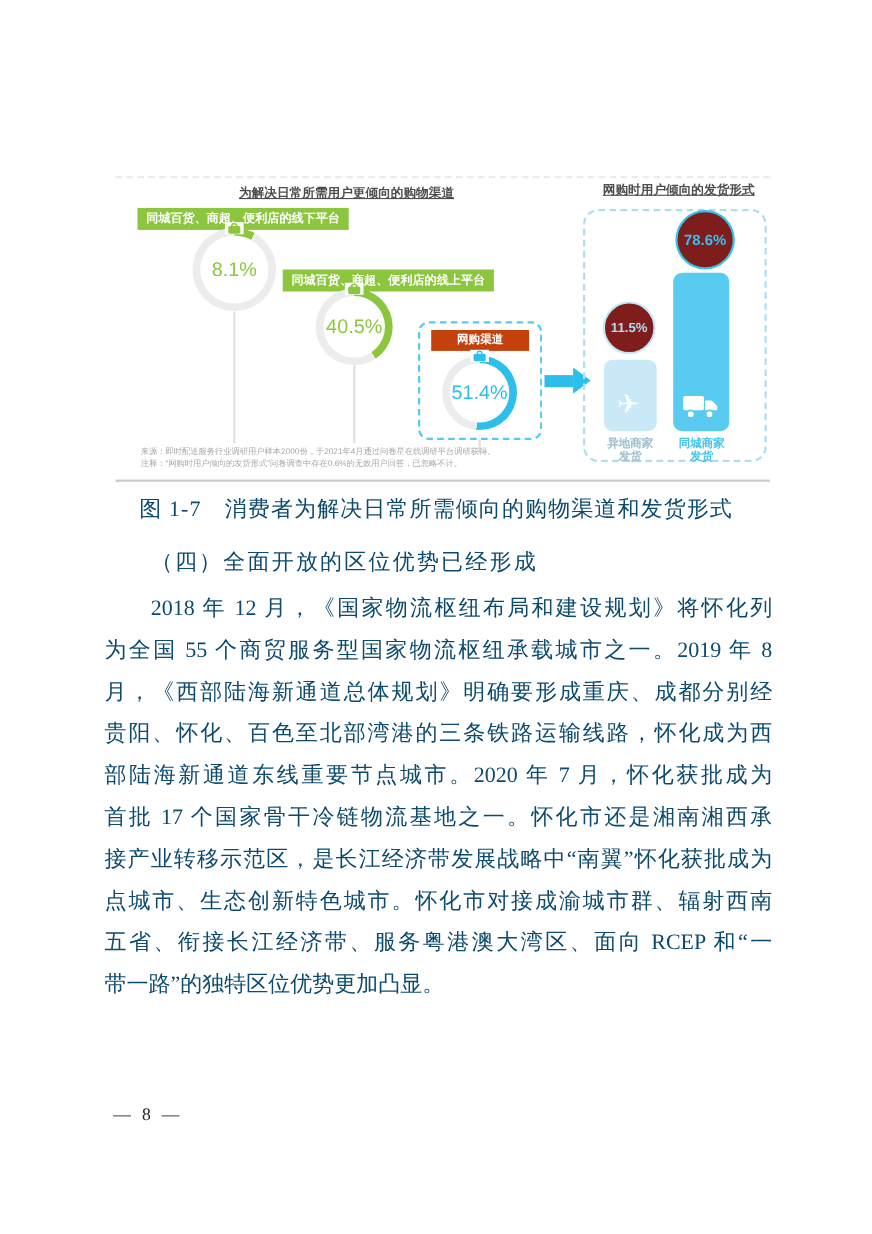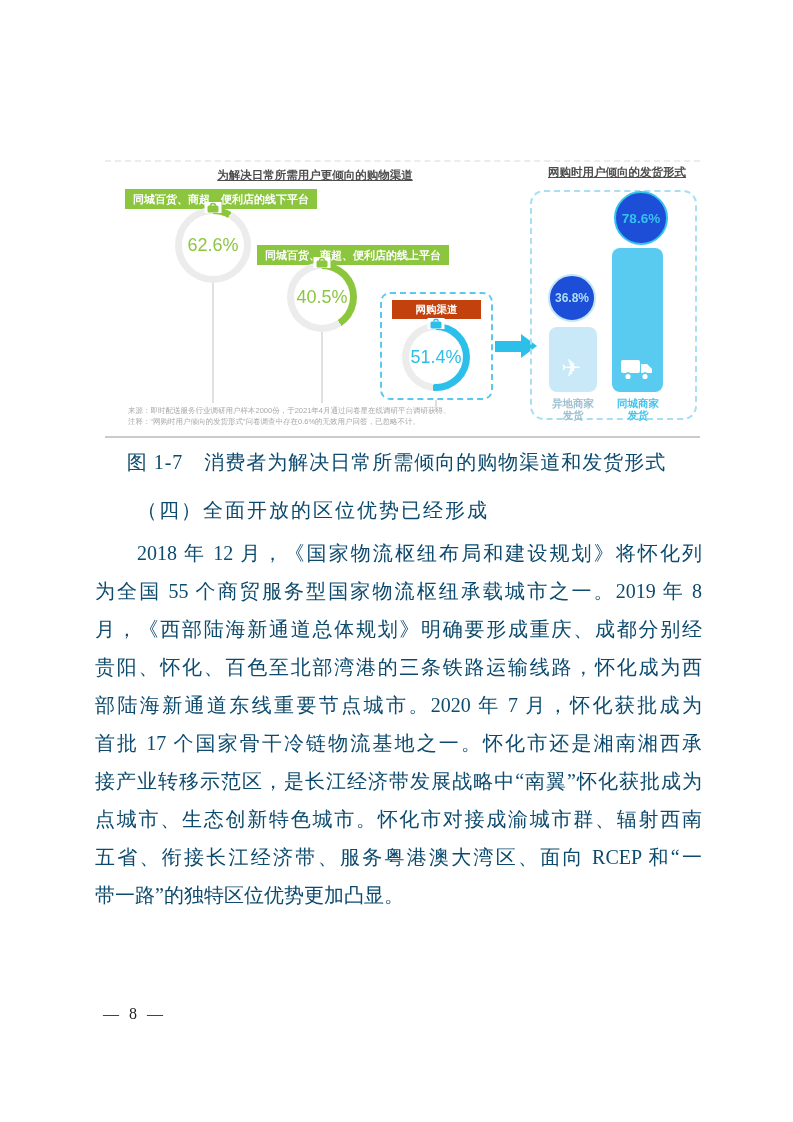--- a/index.html
+++ b/index.html
@@ -31,21 +31,21 @@
   .donut.green .val { color:#8CC63F; }
   .donut.cyan  .val { color:#2BBFEA; }
   .donut .topicon {
     position:absolute; top:-5px; left:50%; transform:translateX(-50%); z-index:3;
     background:#fff; padding:0 2px; line-height:0;
   }
   .vline { width:2px; background:#e0e0e0; }
   .dash-box { border:2px dashed #5ac9ef; border-radius:10px; }
   .panel { border:2px dashed #a9def3; border-radius:14px; }
   .ring { border-radius:50%; display:flex; align-items:center; justify-content:center;
-          font-weight:bold; background:#1d4ed8; }
+          font-weight:bold; background:#7f1d1d; }
   .ring.big  { border:2.5px solid #35c2ec; color:#35c2ec; font-size:13.5px; }
   .ring.pale { border:2px solid #c3e7f7; color:#aedef4; font-size:12px; }
   .bar { border-radius:8px; }
   .bar.tall { background:#59cbf1; }
   .bar.small{ background:#c9e9f8; }
   .bar-label { font-size:10.5px; font-weight:bold; text-align:center; white-space:pre-line; line-height:12px; }
   .bar-label.pale { color:#9fc0cf; }
   .bar-label.cyan { color:#44c4ec; }
   .arrow-shaft { background:#2BBFEA; }
   .arrow-head { width:0; height:0; border-top:12px solid transparent;
@@ -77,21 +77,21 @@
     <div class="abs chart-title" style="left:432px; top:5px; width:160px;">网购时用户倾向的发货形式</div>
 
     <div class="abs tag green" style="left:20px; top:29px;">同城百货、商超、便利店的线下平台</div>
     <div class="abs donut green" style="left: 70px; top: 47px; width: 76px; height: 76px; background: conic-gradient(rgb(140, 198, 63) 0deg, rgb(140, 198, 63) 8.1%, rgb(236, 236, 236) 8.1%, rgb(236, 236, 236) 100%);">
       <span class="topicon">
         <svg width="13" height="11" viewBox="0 0 13 11">
             <path d="M4 4a2.5 2.5 0 0 1 5 0" fill="none" stroke="#8CC63F" stroke-width="1.4"></path>
             <rect x="1" y="3.5" width="11" height="7" rx="1.5" fill="#8CC63F"></rect>
           </svg>
       </span>
-      <span class="val">62.6%</span>
+      <span class="val">8.1%</span>
     </div>
     <div class="abs vline" style="left:107px; top:123px; height:120px;"></div>
 
     <div class="abs tag green" style="left:152px; top:85px;">同城百货、商超、便利店的线上平台</div>
     <div class="abs donut green" style="left: 182px; top: 102px; width: 70px; height: 70px; background: conic-gradient(rgb(140, 198, 63) 0deg, rgb(140, 198, 63) 40.5%, rgb(236, 236, 236) 40.5%, rgb(236, 236, 236) 100%);">
       <span class="topicon">
         <svg width="13" height="11" viewBox="0 0 13 11">
             <path d="M4 4a2.5 2.5 0 0 1 5 0" fill="none" stroke="#8CC63F" stroke-width="1.4"></path>
             <rect x="1" y="3.5" width="11" height="7" rx="1.5" fill="#8CC63F"></rect>
           </svg>
@@ -122,21 +122,21 @@
     <div class="abs bar tall" style="left:507px; top:88px; width:51px; height:144px;"></div>
     <div class="abs" style="left:515px; top:196px;">
       <svg width="34" height="26" viewBox="0 0 34 26">
         <rect x="1" y="4" width="19" height="13" rx="2" fill="#fff"></rect>
         <path d="M21 8h6l5 5v4h-11z" fill="#fff"></path>
         <circle cx="8" cy="20.5" r="3.4" fill="#fff" stroke="#59cbf1" stroke-width="1.6"></circle>
         <circle cx="25" cy="20.5" r="3.4" fill="#fff" stroke="#59cbf1" stroke-width="1.6"></circle>
       </svg>
     </div>
 
-    <div class="abs ring pale" style="left:443px; top:114px; width:48px; height:48px;">36.8%</div>
+    <div class="abs ring pale" style="left:443px; top:114px; width:48px; height:48px;">11.5%</div>
     <div class="abs bar small" style="left:444px; top:167px; width:48px; height:65px;"></div>
     <div class="abs plane-glyph" style="left:456px; top:196px;">✈</div>
 
     <div class="abs bar-label pale" style="left:420px; top:237px; width:96px;">异地商家
 发货</div>
     <div class="abs bar-label cyan" style="left:486px; top:237px; width:94px;">同城商家
 发货</div>
 
     <div class="abs src" style="left:23px; top:245px;">来源：即时配送服务行业调研用户样本2000份，于2021年4月通过问卷星在线调研平台调研获得。</div>
     <div class="abs src" style="left:23px; top:256px;">注释：“网购时用户倾向的发货形式”问卷调查中存在0.6%的无效用户回答，已忽略不计。</div>

